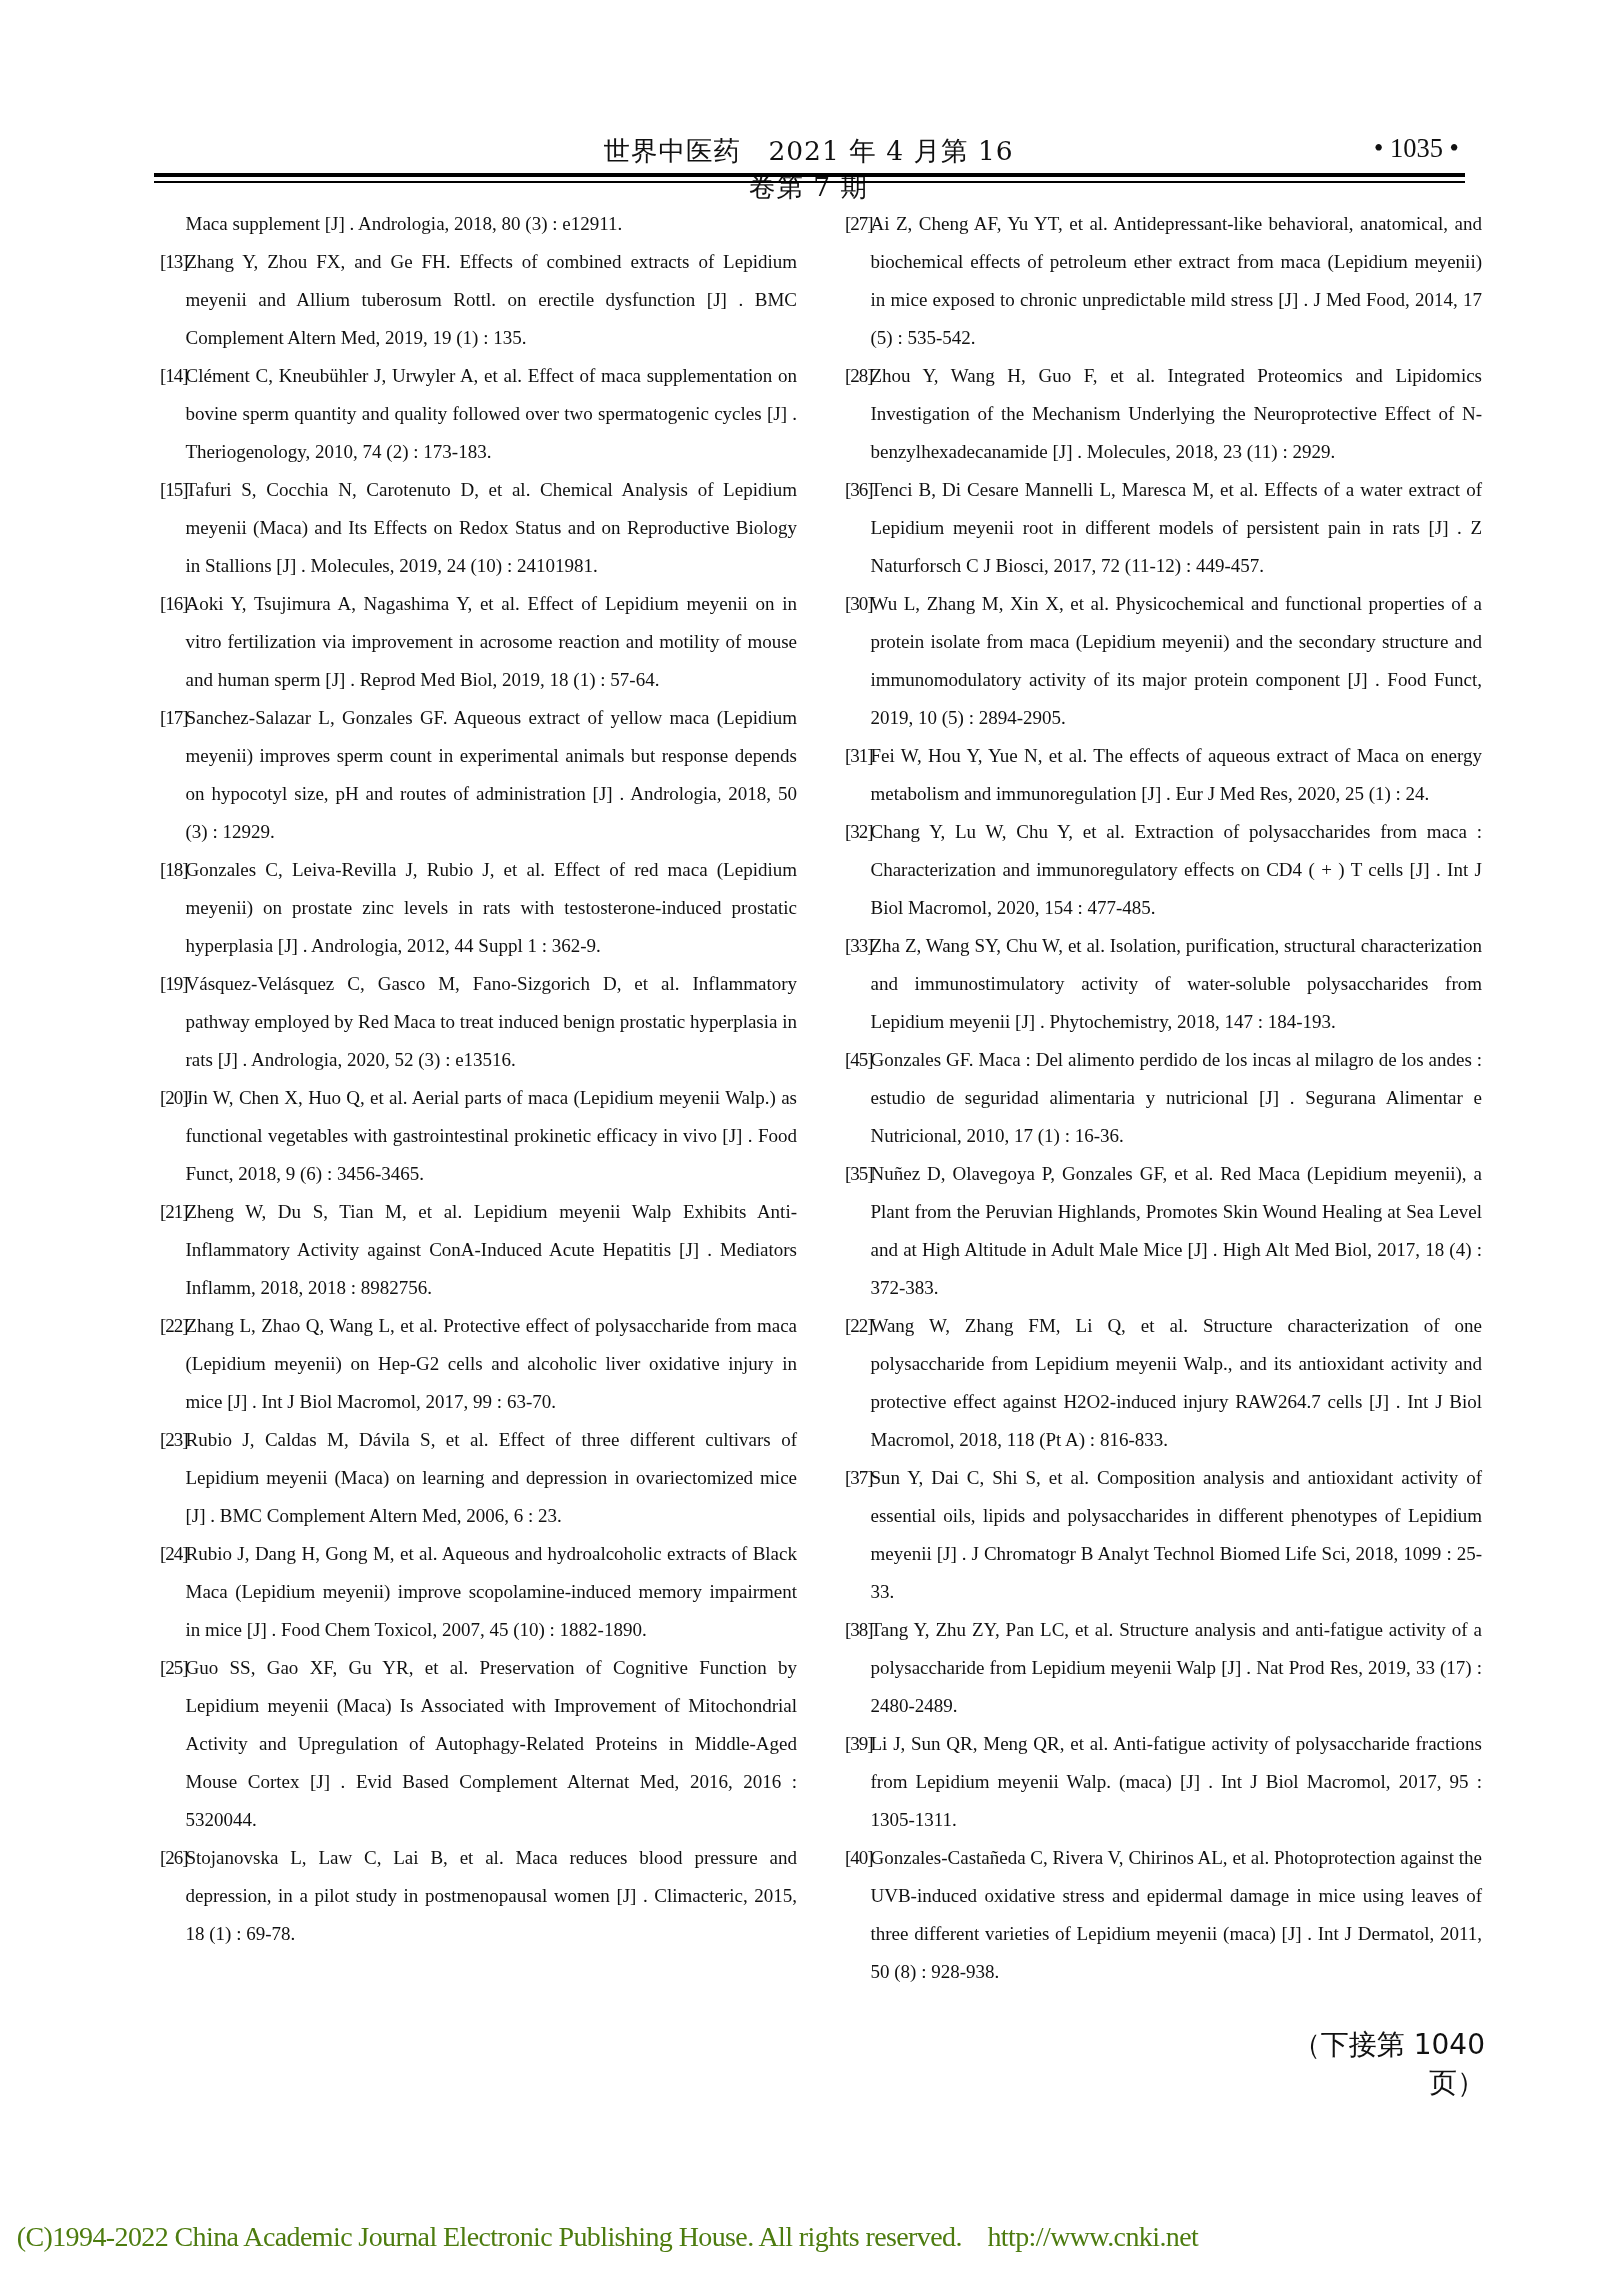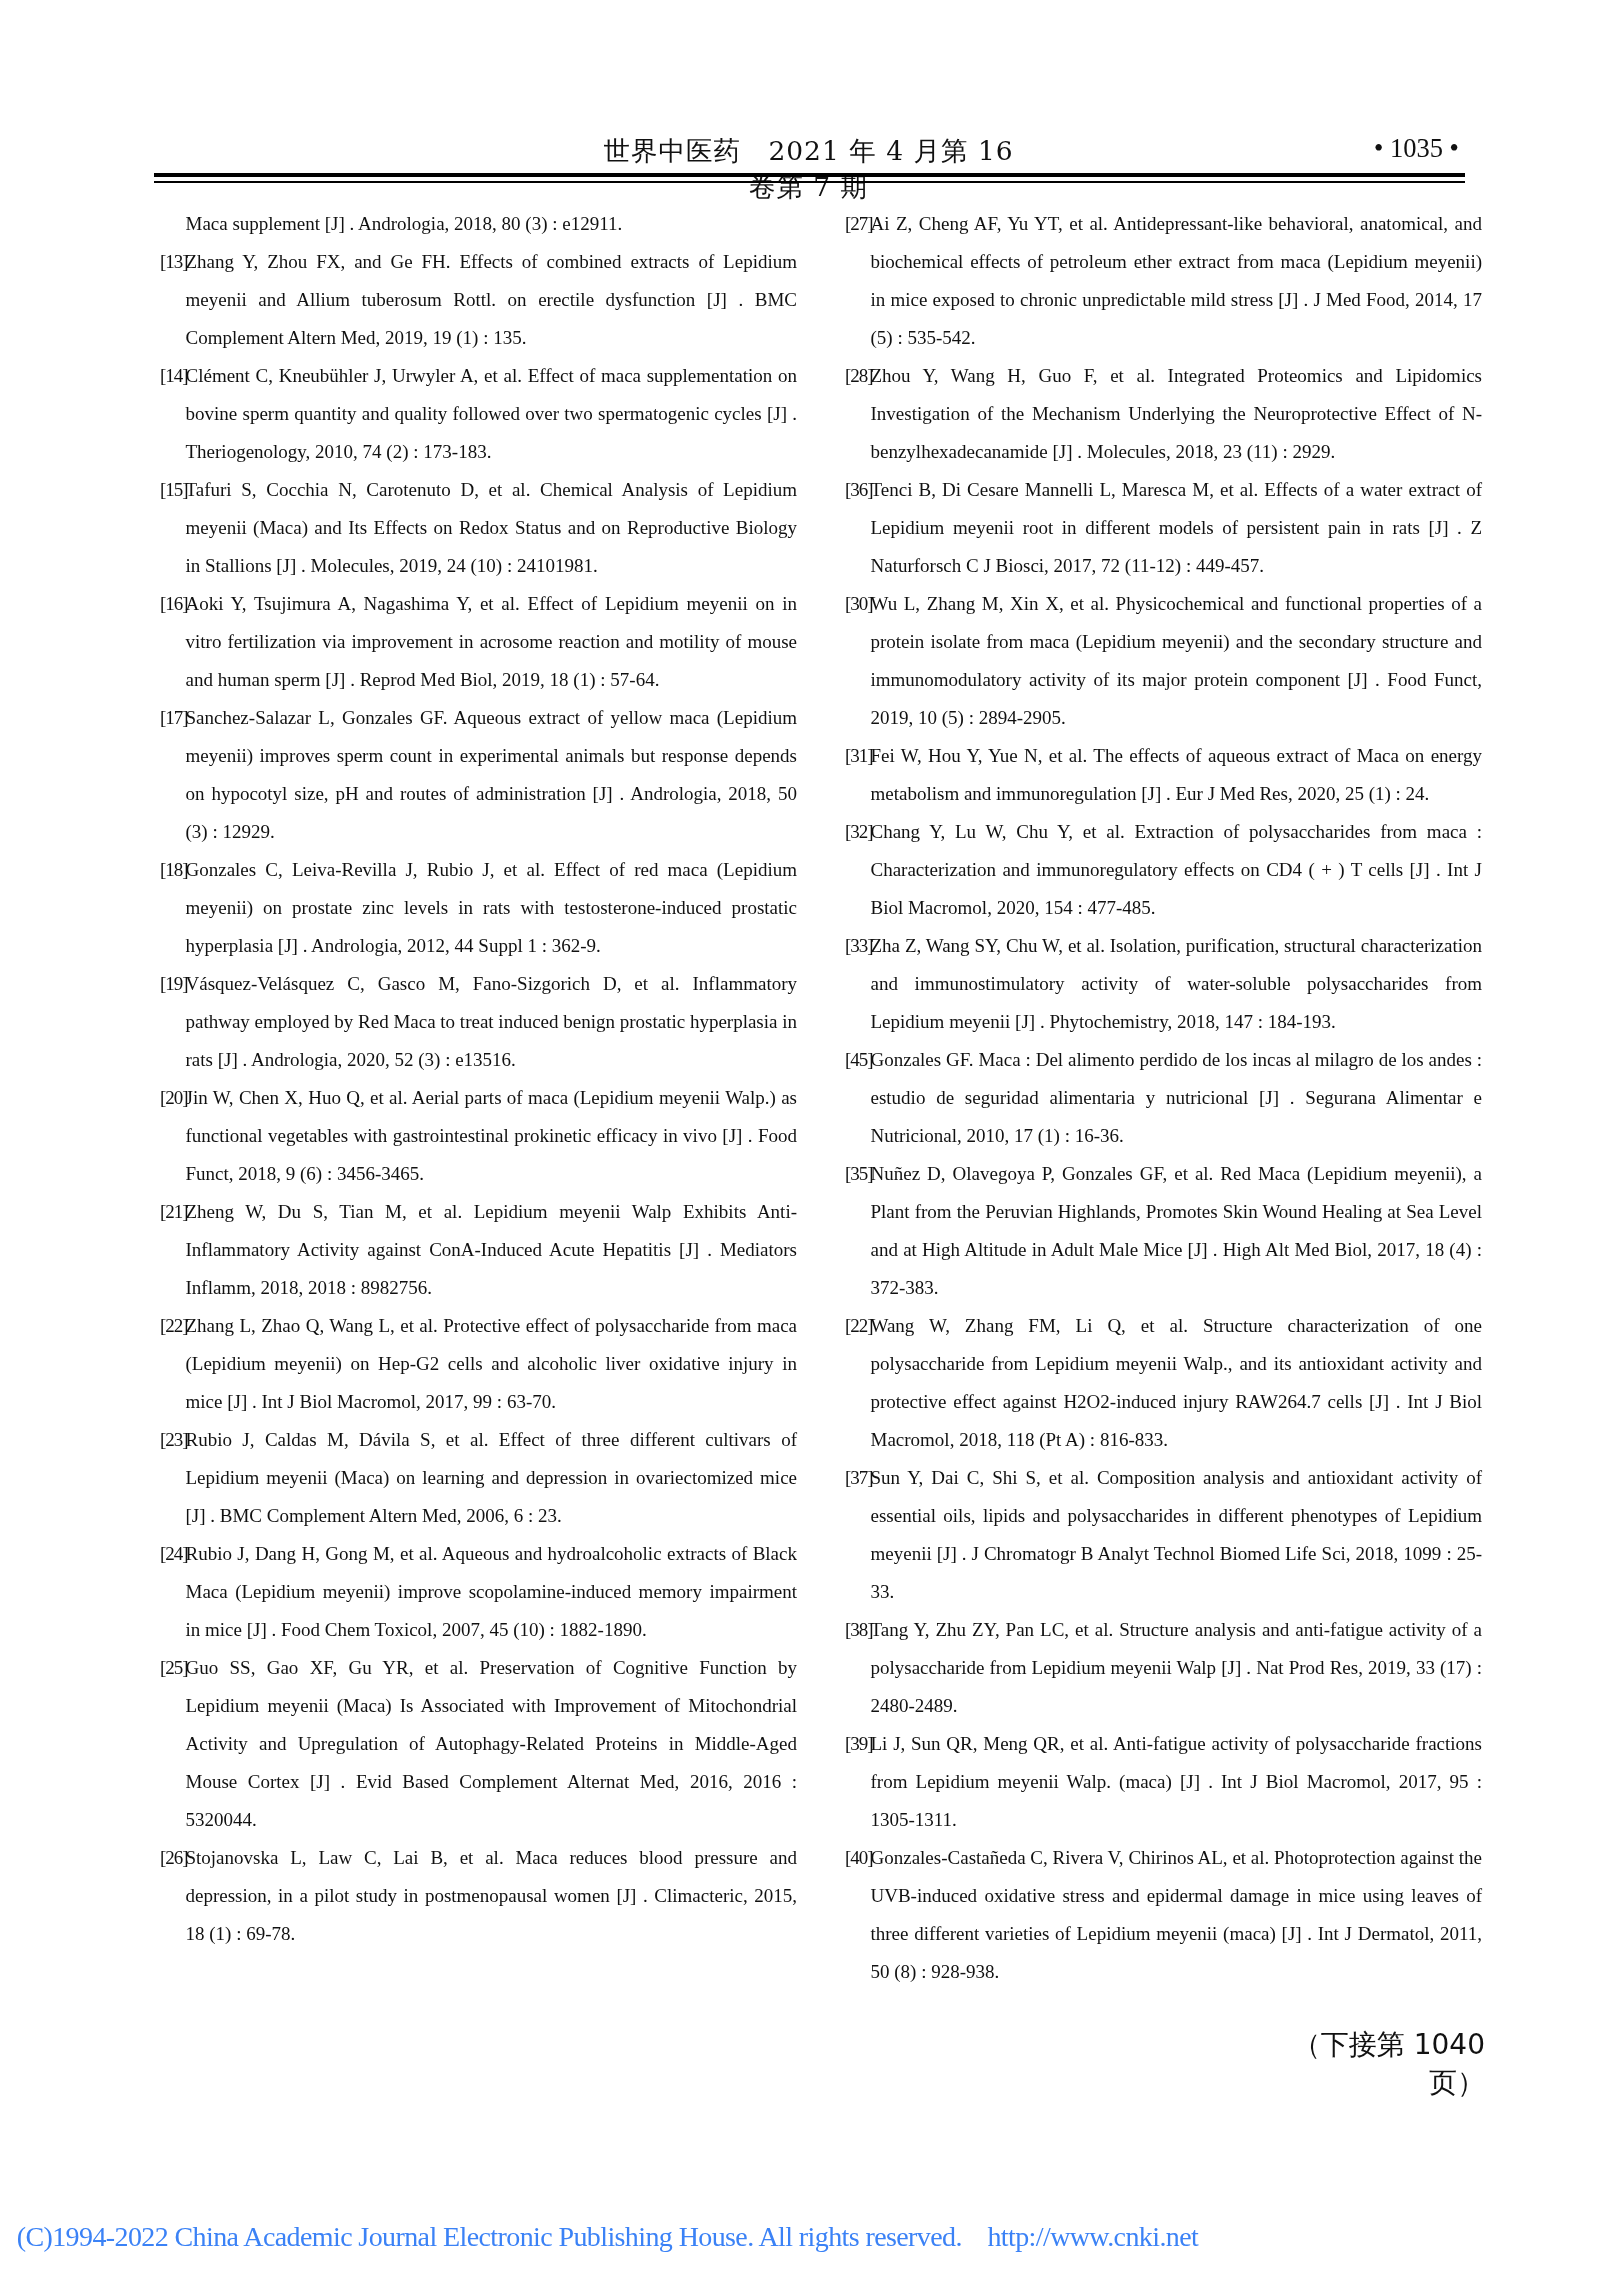--- a/index.html
+++ b/index.html
@@ -13,21 +13,21 @@
   .rule-thin { position: absolute; left: 154px; width: 1311px; top: 181px; height: 2px; background: #000; }
   .column { position: absolute; top: 205px; width: 637px; }
   .col-left { left: 160px; }
   .col-right { left: 845px; width: 637px; }
   .ref { font-size: 19px; line-height: 38px; text-align: justify; text-align-last: left;
          padding-left: 25.5px; text-indent: -25.5px; margin: 0; }
   .ref.cont { padding-left: 25.5px; text-indent: 0; }
   .ref .num { display: inline-block; width: 25.5px; text-indent: 0; letter-spacing: -1px; }
   .continued { position: absolute; left: 1245px; top: 2026px; width: 240px; text-align: right;
                font-size: 28px; font-family: "DejaVu Sans", sans-serif; }
-  .copyright { position: absolute; left: 16.7px; top: 2221px; font-size: 28px; color: #3b82f6;
+  .copyright { position: absolute; left: 16.7px; top: 2221px; font-size: 28px; color: #4d7c0f;
                font-family: "Liberation Serif", serif; letter-spacing: -0.6px; white-space: nowrap; }
 </style>
 </head>
 <body>
 
 <div class="running-head">
   <div class="journal-title">世界中医药　2021 年 4 月第 16 卷第 7 期</div>
   <div class="page-num">• 1035 •</div>
 </div>
 <div class="rule-thick"></div>

